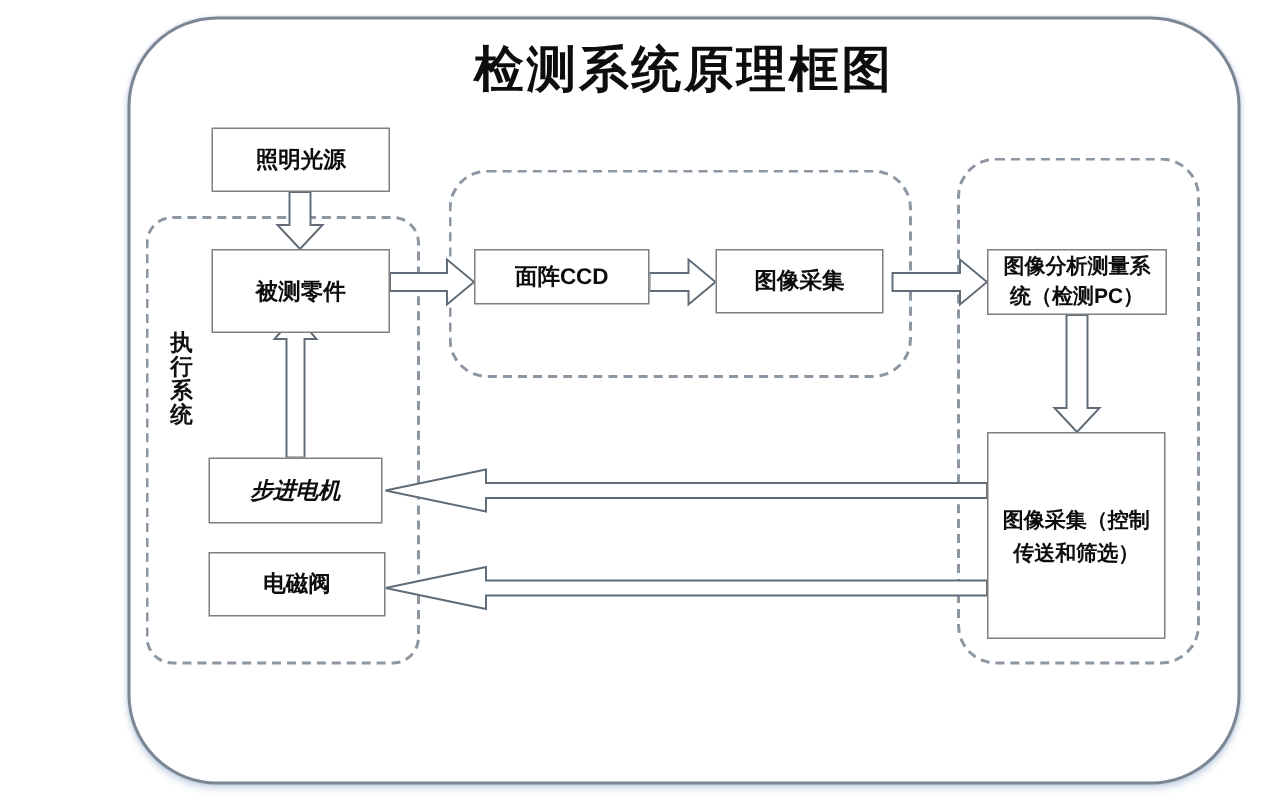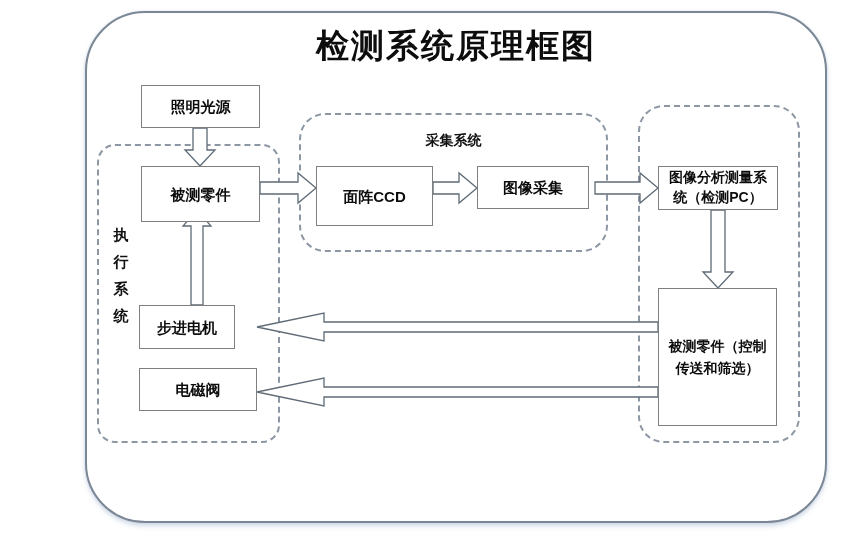--- a/index.html
+++ b/index.html
@@ -51,45 +51,45 @@
     font-size: 14px;
     font-weight: bold;
     color: #111;
   }
   .label-acq  { left: 254px; top: 132px; width: 309px; text-align: center; }
   .label-proc { left: 593px; top: 126px; width: 162px; text-align: center; }
   .label-exec {
     left: 67px; top: 221px;
     width: 18px;
     font-size: 15px;
-    line-height: 27px;
+    line-height: 16px;
     word-break: break-all;
     text-align: center;
   }
   .node {
     position: absolute;
     background: #ffffff;
     border: 1.5px solid #7f7f7f;
     box-sizing: border-box;
     display: flex;
     align-items: center;
     justify-content: center;
     text-align: center;
     font-size: 15px;
     font-weight: bold;
     color: #0d0d0d;
     line-height: 1.4;
   }
   .node-light    { left: 96px;  top: 85px;  width: 119px; height: 43px; }
   .node-part     { left: 96px;  top: 166px; width: 119px; height: 56px; }
-  .node-ccd      { left: 271px; top: 166px; width: 117px; height: 60px; }
+  .node-ccd      { left: 271px; top: 166px; width: 117px; height: 37px; }
   .node-capture  { left: 432px; top: 166px; width: 112px; height: 43px; }
   .node-analysis { left: 613px; top: 166px; width: 120px; height: 44px; font-size: 14px; padding: 0 8px; }
   .node-actuator { left: 613px; top: 288px; width: 119px; height: 138px; font-size: 14px; padding: 0 8px; line-height: 1.6; }
-  .node-stepper  { left: 94px;  top: 305px; width: 96px; height: 44px; }
+  .node-stepper  { left: 94px;  top: 305px; width: 116px; height: 44px; font-style: italic; }
   .node-solenoid { left: 94px;  top: 368px; width: 118px; height: 43px; }
   svg.arrows {
     position: absolute;
     left: 0; top: 0;
     width: 847px; height: 540px;
     pointer-events: none;
   }
   svg.arrows polygon {
     fill: #ffffff;
     stroke: #5f6b76;
@@ -104,35 +104,34 @@
 
   <div class="outer-boundary"></div>
 
   <div class="diagram-title">检测系统原理框图</div>
 
   <div class="group group-exec"></div>
   <div class="group group-acq"></div>
   <div class="group group-proc"></div>
 
   <div class="group-label label-exec">执行系统</div>
-  <div class="group-label label-acq">采集系统</div>
 
   <svg class="arrows" viewBox="0 0 847 540">
     <polygon points="148,128 148,150 140,150 155,166 170,150 162,150 162,128"></polygon>
     <polygon points="146,305 146,226 138,226 152,210 166,226 158,226 158,305"></polygon>
     <polygon points="215,182 253,182 253,173 271,188 253,203 253,194 215,194"></polygon>
     <polygon points="388,182 414,182 414,173 432,188 414,203 414,194 388,194"></polygon>
     <polygon points="550,182 595,182 595,173 613,188 595,203 595,194 550,194"></polygon>
     <polygon points="666,210 666,272 658,272 673,288 688,272 680,272 680,210"></polygon>
     <polygon points="613,322 279,322 279,313 212,327 279,341 279,332 613,332"></polygon>
     <polygon points="613,387 279,387 279,378 212,392 279,406 279,397 613,397"></polygon>
   </svg>
 
   <div class="node node-light">照明光源</div>
   <div class="node node-part">被测零件</div>
   <div class="node node-ccd">面阵CCD</div>
   <div class="node node-capture">图像采集</div>
   <div class="node node-analysis">图像分析测量系统（检测PC）</div>
-  <div class="node node-actuator">被测零件（控制传送和筛选）</div>
+  <div class="node node-actuator">图像采集（控制传送和筛选）</div>
   <div class="node node-stepper">步进电机</div>
   <div class="node node-solenoid">电磁阀</div>
 
 </div>
 
 </body></html>

